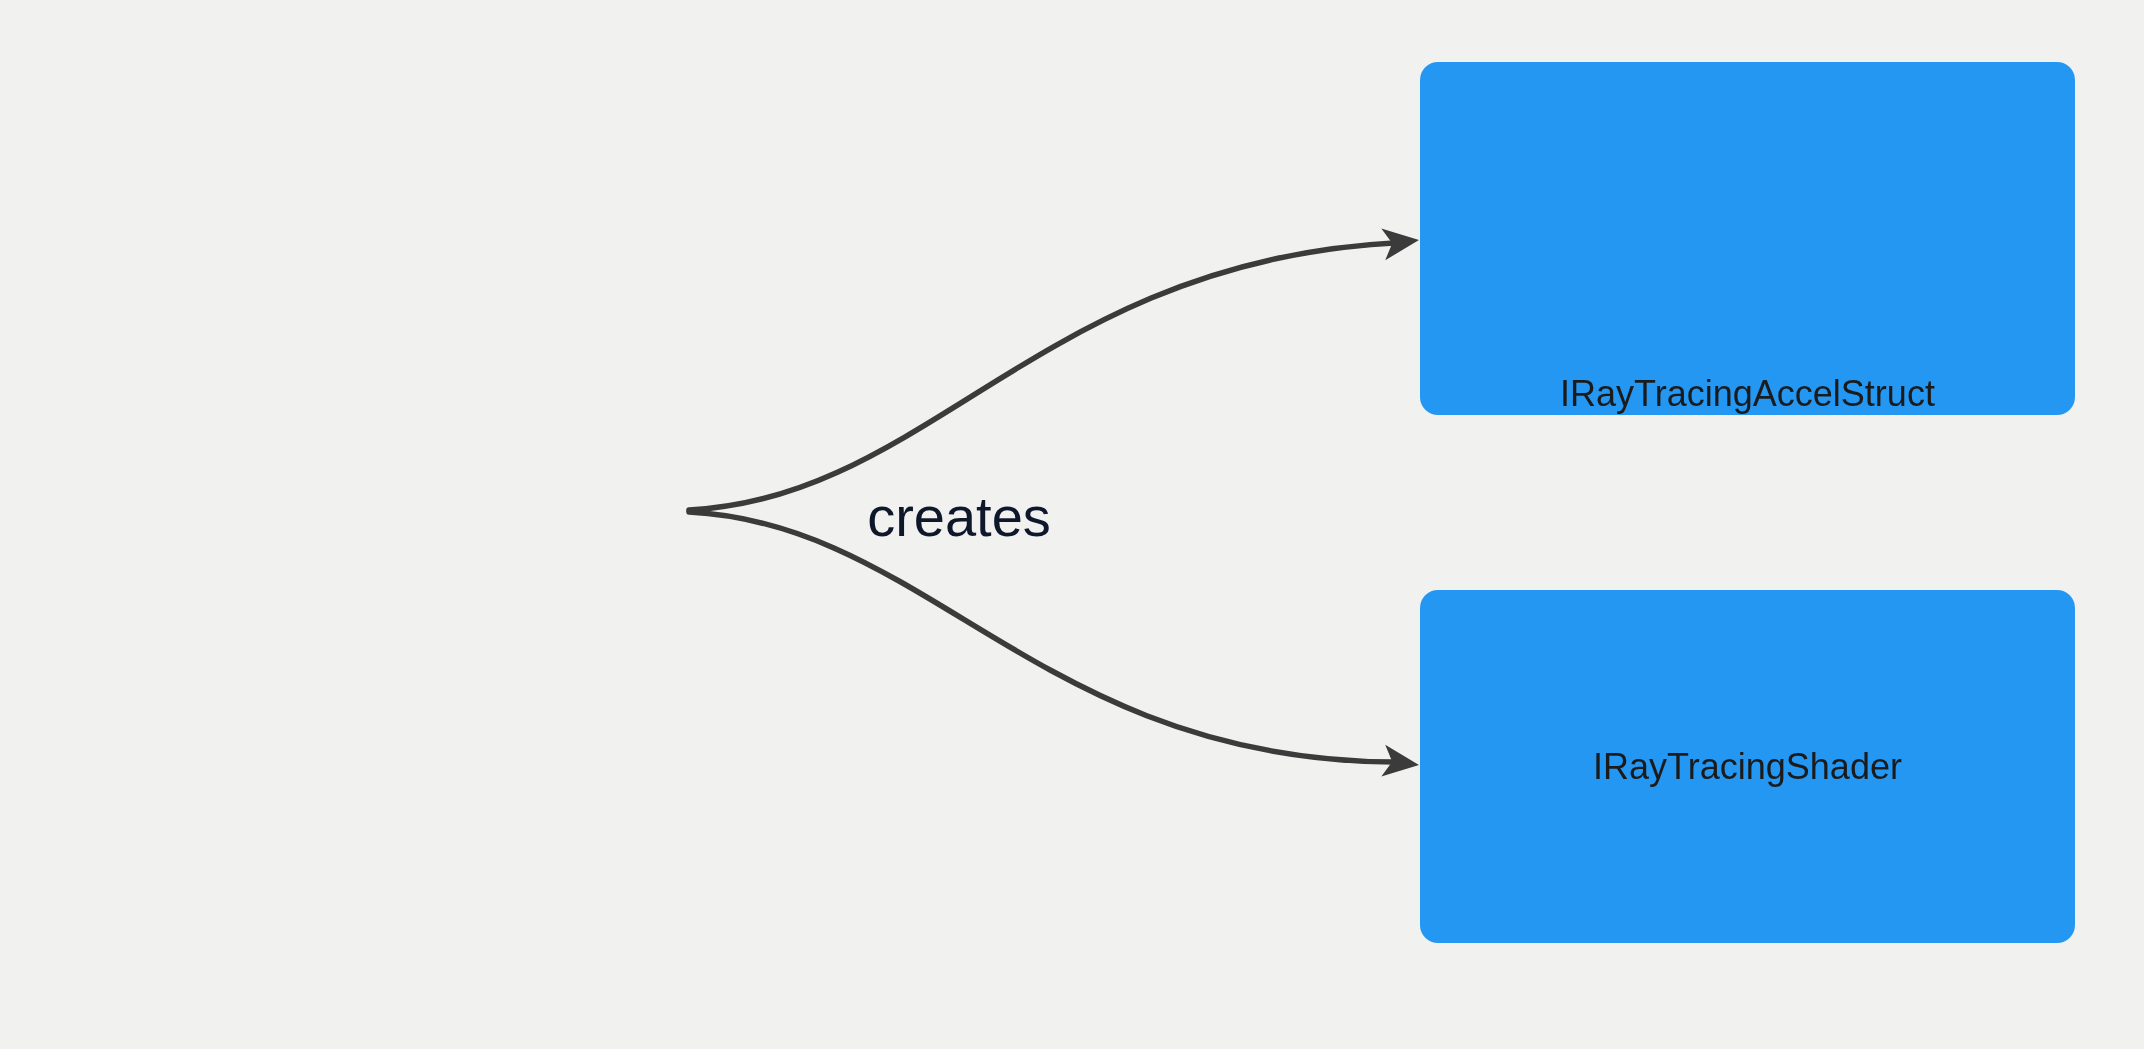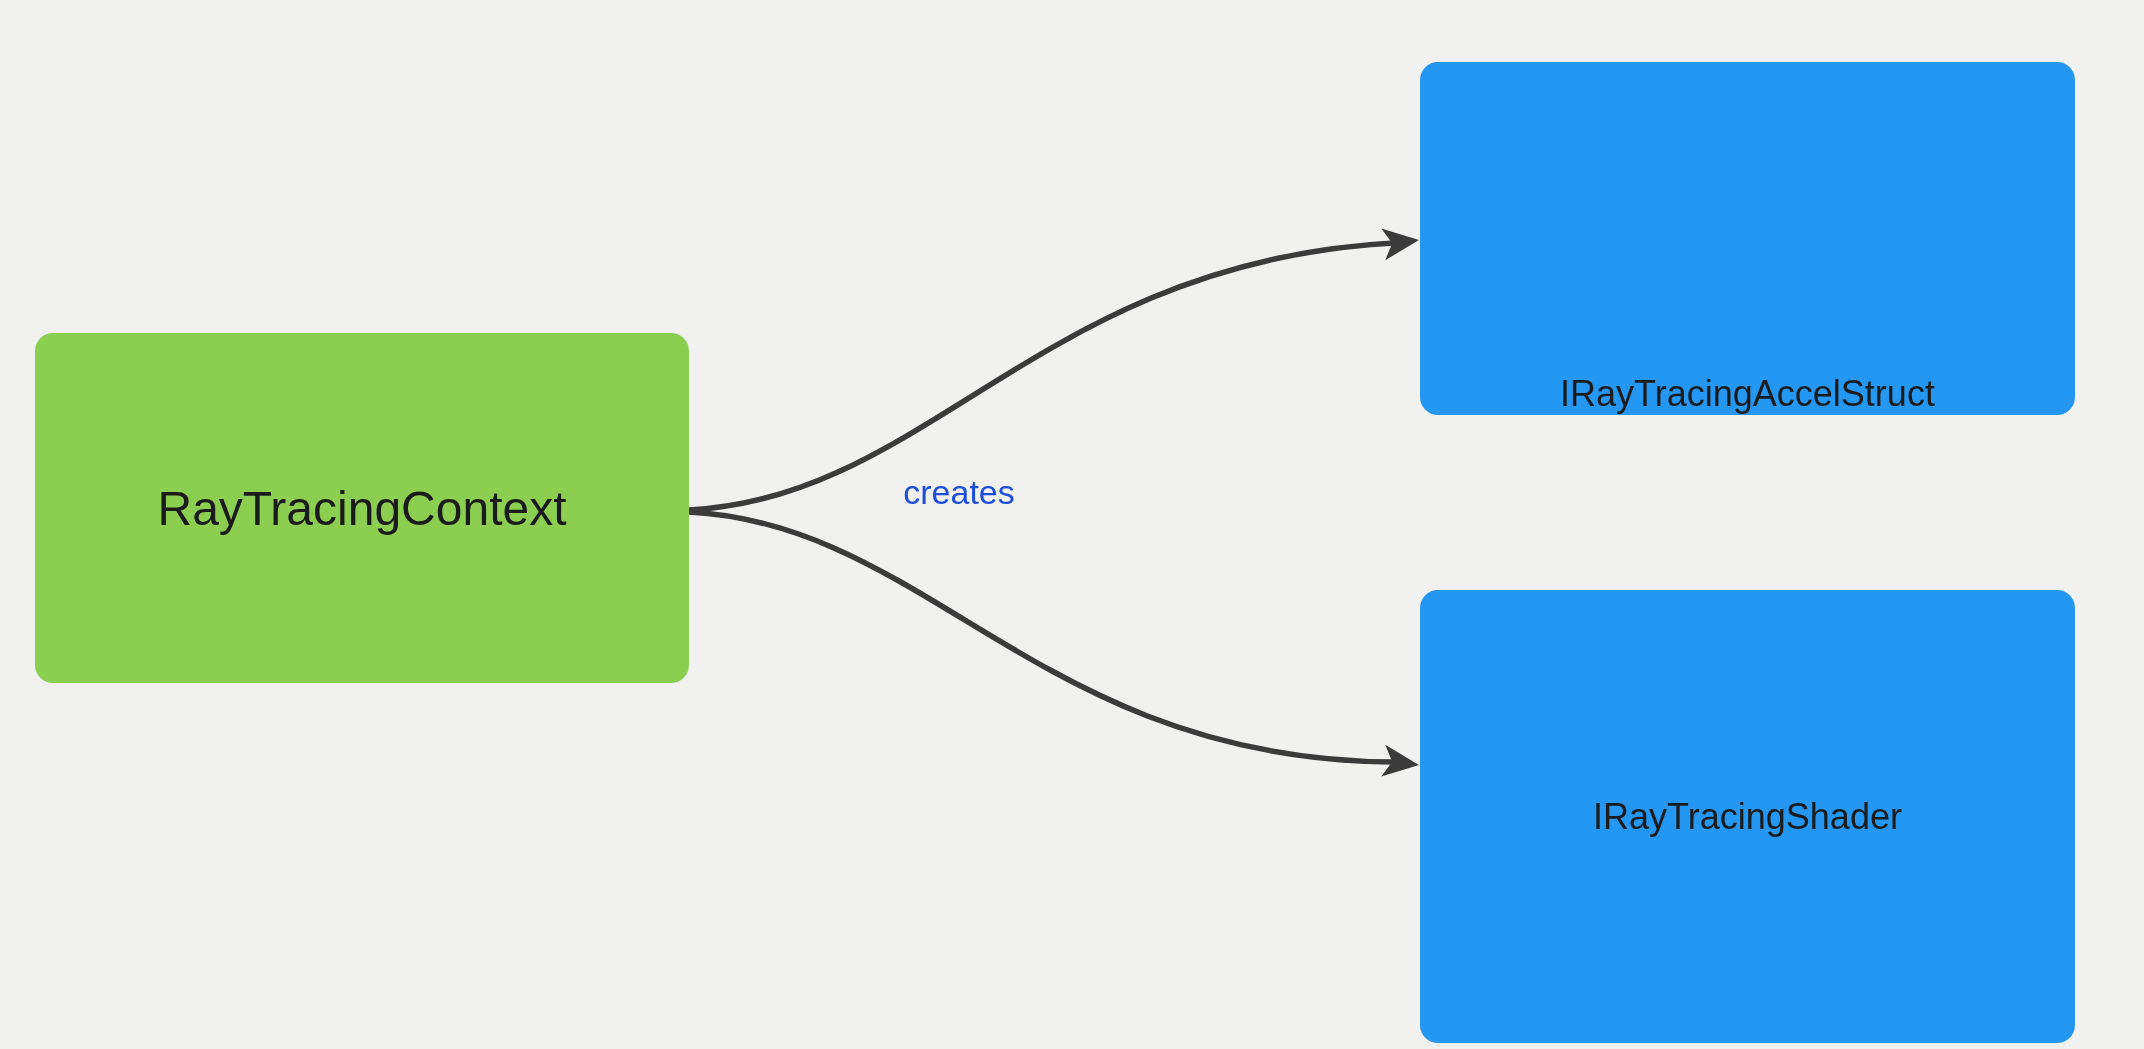--- a/index.html
+++ b/index.html
@@ -57,51 +57,48 @@
     width: 655px;
     height: 353px;
     background: #2497f3;
     font-size: 36px;
     align-items: flex-end;
   }
   .node-blue-bottom {
     left: 1420px;
     top: 590px;
     width: 655px;
-    height: 453px;
+    height: 353px;
     background: #2497f3;
     font-size: 36px;
   }
   .edge-label {
     position: absolute;
     left: 959px;
-    top: 492px;
+    top: 516px;
     transform: translate(-50%, -50%);
-    font-size: 34px;
-    color: #1d4ed8;
+    font-size: 56px;
+    color: #0f172a;
     white-space: nowrap;
   }
 </style>
 </head>
 <body>
 
 <div class="canvas">
 
   <svg class="edges-layer" viewBox="0 0 2144 1049" aria-hidden="true">
 
     <path class="edge-path" d="M 689 510 C 930 498, 1040 262, 1394 243"></path>
     <path class="arrowhead" d="M 1419 240 L 1383 256 L 1392 240 L 1383 224 Z" transform="rotate(-7 1419 240)"></path>
 
     <path class="edge-path" d="M 689 512 C 930 524, 1040 760, 1394 762"></path>
     <path class="arrowhead" d="M 1419 765 L 1383 781 L 1392 765 L 1383 749 Z" transform="rotate(7 1419 765)"></path>
   </svg>
 
-  <div class="node node-green">
-    <span>RayTracingContext</span>
-  </div>
 
   <div class="node node-blue-top">
     <span>IRayTracingAccelStruct</span>
   </div>
 
   <div class="node node-blue-bottom">
     <span>IRayTracingShader</span>
   </div>
 
   <div class="edge-label">creates</div>

